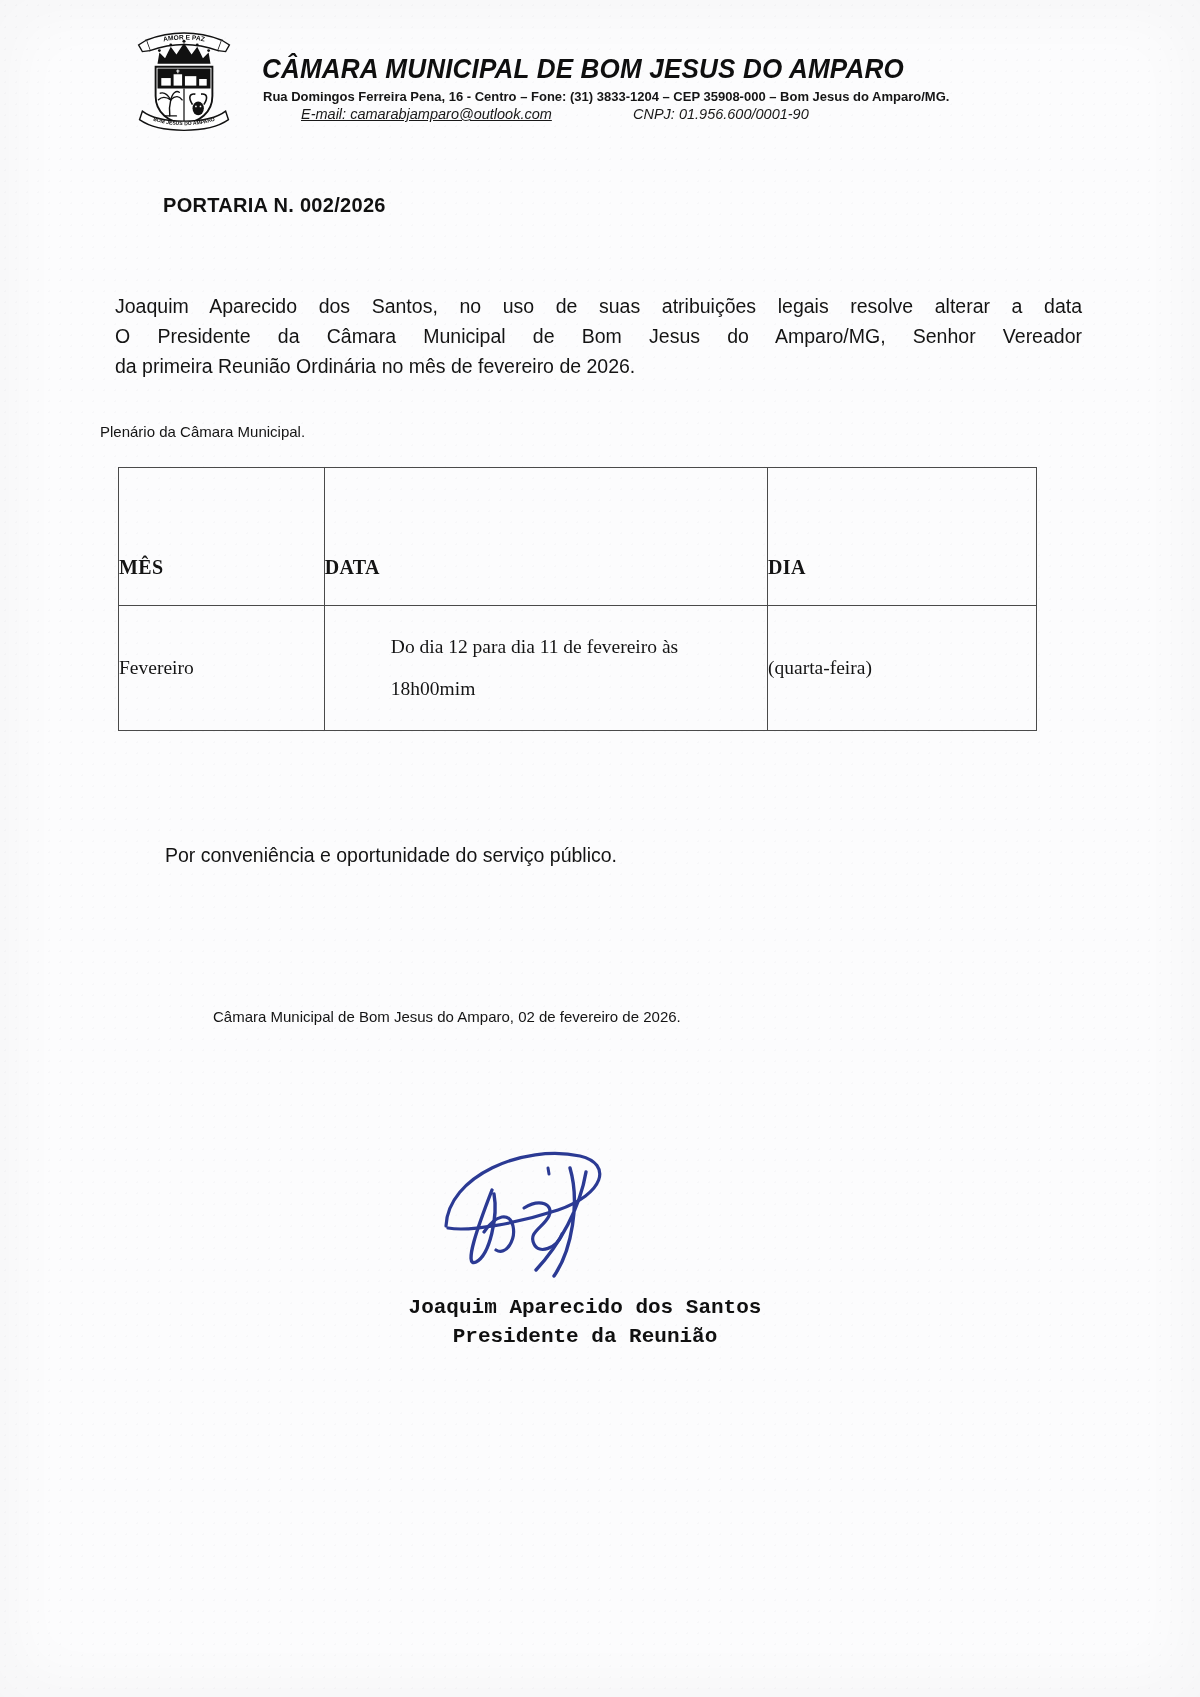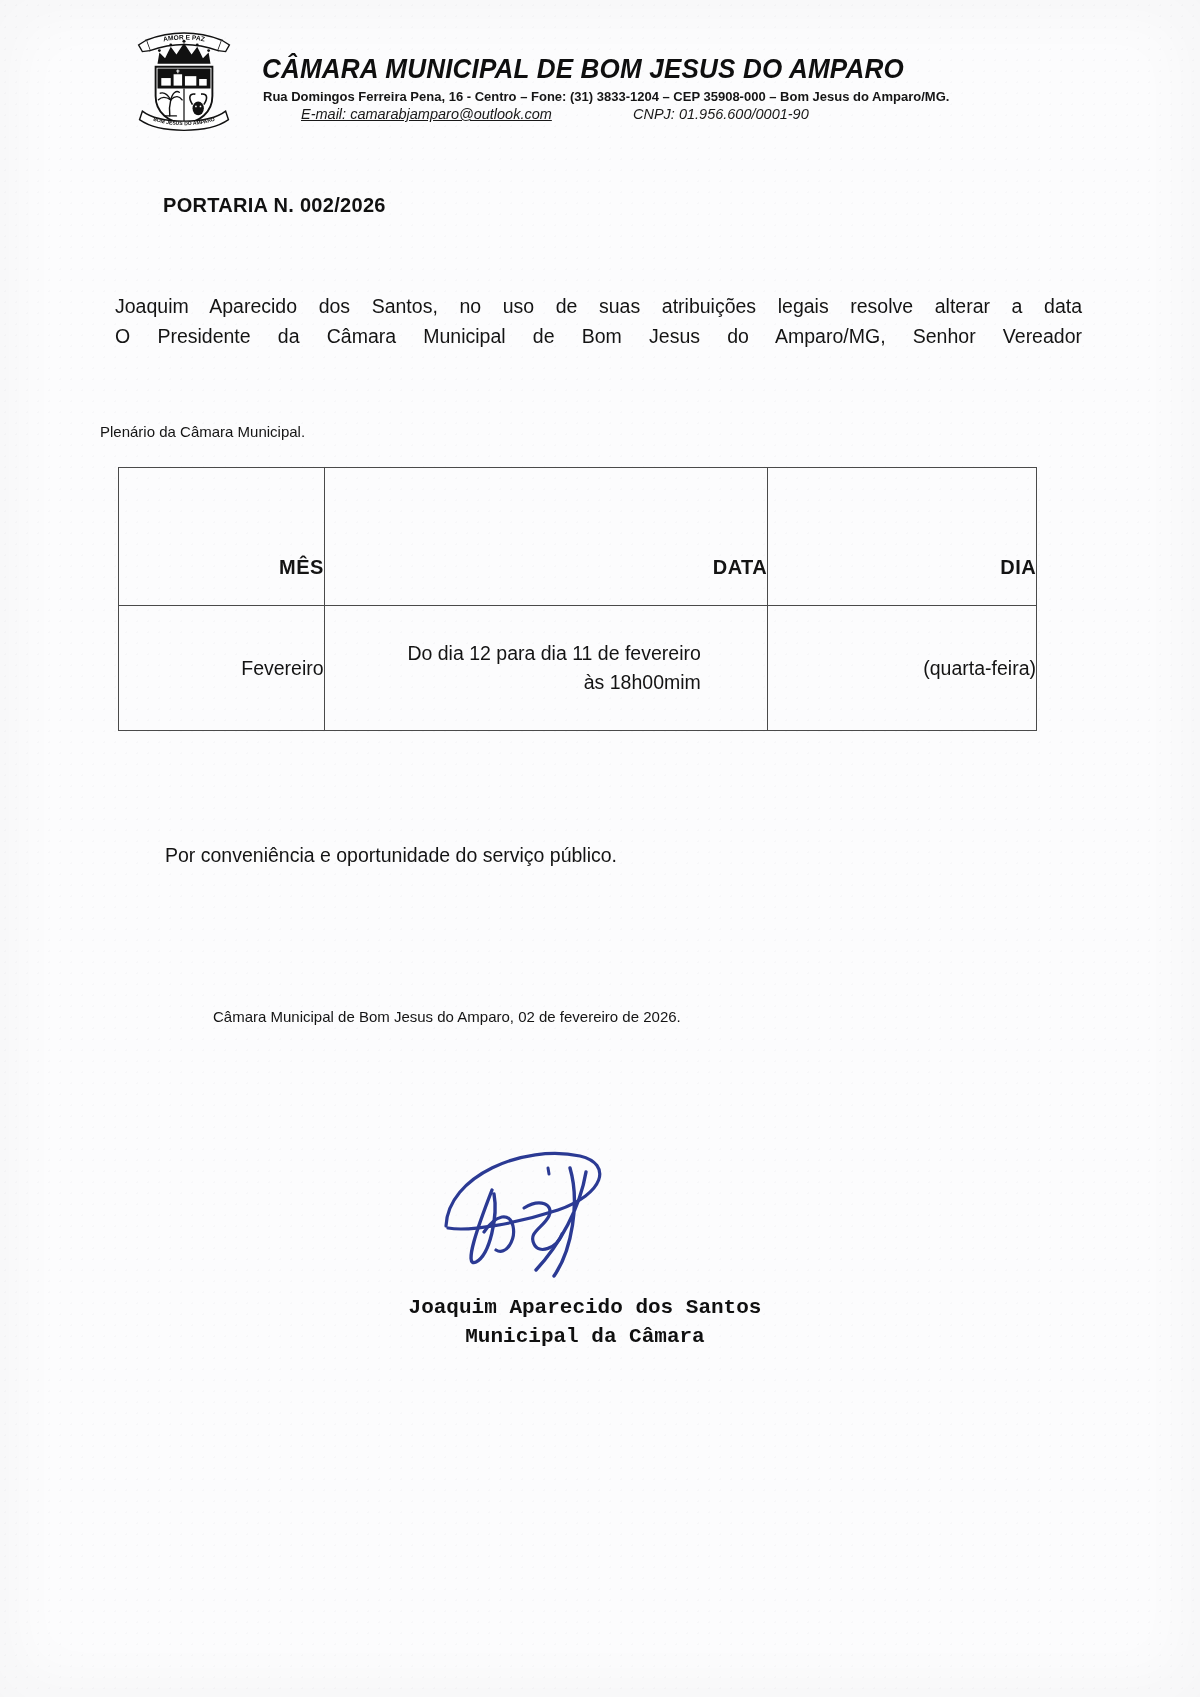--- a/index.html
+++ b/index.html
@@ -50,32 +50,32 @@
     position:absolute;left:100px;top:423px;
     font-size:15px;color:#141414;text-align:right;
   }
   
   .sched{
     position:absolute;left:118px;top:467px;width:919px;height:235px;
     border-collapse:collapse;table-layout:fixed;
   }
   .sched th,.sched td{
     border:1.4px solid #4a4a4a;
-    font-family:Liberation Sans, sans-serif;
-    text-align:right;vertical-align:middle;color:#141414;
+    font-family:Liberation Serif, serif;
+    text-align:left;vertical-align:middle;color:#141414;
   }
   .sched th{
     height:111px;font-size:20px;font-weight:bold;letter-spacing:.4px;
     vertical-align:bottom;padding:0 0 26px 0;
   }
   .sched td{height:124px;font-size:19.5px;font-weight:normal;padding:0;}
   .col-mes{width:22.4%;}
   .col-data{width:48.3%;}
   .col-dia{width:29.3%;}
-  .cell-wrap{max-width:310px;margin:16px auto;line-height:29px;}
+  .cell-wrap{max-width:310px;margin:16px auto;line-height:42px;}
   
   .just-line{position:absolute;left:165px;top:844px;font-size:19.5px;color:#141414;}
   .date-line{position:absolute;left:213px;top:1008px;font-size:15px;color:#141414;}
   
   .signature{position:absolute;left:408px;top:1116px;width:232px;height:182px;}
   .sig-block{
     position:absolute;left:385px;top:1293px;width:400px;
     text-align:center;font-size:21px;font-weight:bold;line-height:29px;color:#101010;font-family:Liberation Mono, monospace;
   }
   .crest-text{font-family:"Liberation Sans", sans-serif;font-weight:bold;fill:#101010;}
@@ -142,20 +142,21 @@
   <div class="org-name">CÂMARA MUNICIPAL DE BOM JESUS DO AMPARO</div>
   <div class="addr">Rua Domingos Ferreira Pena, 16 - Centro – Fone: (31) 3833-1204 – CEP 35908-000 – Bom Jesus do Amparo/MG.</div>
   <div class="contact-email">E-mail: camarabjamparo@outlook.com</div>
   <div class="contact-cnpj">CNPJ: 01.956.600/0001-90</div>
 
   <div class="doc-title">PORTARIA N. 002/2026</div>
 
   <div class="body-par">
     <div class="jline">Joaquim Aparecido dos Santos, no uso de suas atribuições legais resolve alterar a data</div>
     <div class="jline">O Presidente da Câmara Municipal de Bom Jesus do Amparo/MG, Senhor Vereador</div>
+    <div class="lline">da primeira Reunião Ordinária no mês de fevereiro de 2026.</div>
   </div>
 
   <div class="plenary">Plenário da Câmara Municipal.</div>
 
   <table class="sched">
     <colgroup>
       <col class="col-mes">
         <col class="col-data">
         <col class="col-dia">
     </colgroup>
@@ -184,16 +185,16 @@
     <path d="M38,110 C40,60 115,28 172,40 C205,48 196,78 150,94 C110,107 62,116 40,112" stroke-width="3.2" stroke="#2b3a94"></path>
     <path d="M84,74 C70,110 55,152 68,146 C82,139 90,100 86,78" stroke-width="3.4" stroke="#2b3a94"></path>
     <path d="M76,116 C88,98 102,96 105,110 C108,124 98,140 88,134" stroke-width="3.2" stroke="#2b3a94"></path>
     <path d="M116,92 C132,82 146,88 141,100 C135,112 120,116 126,128 C131,139 149,132 154,118" stroke-width="3.2" stroke="#2b3a94"></path>
     <path d="M162,52 C172,86 164,134 146,160 M128,154 C152,128 172,92 178,56" stroke-width="3.4" stroke="#2b3a94"></path>
     <path d="M140,52 L141,58" stroke-width="3" stroke="#2b3a94"></path>
   </svg>
 
   <div class="sig-block">
     <div>Joaquim Aparecido dos Santos</div>
-    <div>Municipal da Câmara</div>
+    <div>Presidente da Reunião</div>
   </div>
 
 </div>
 
 </body></html>

